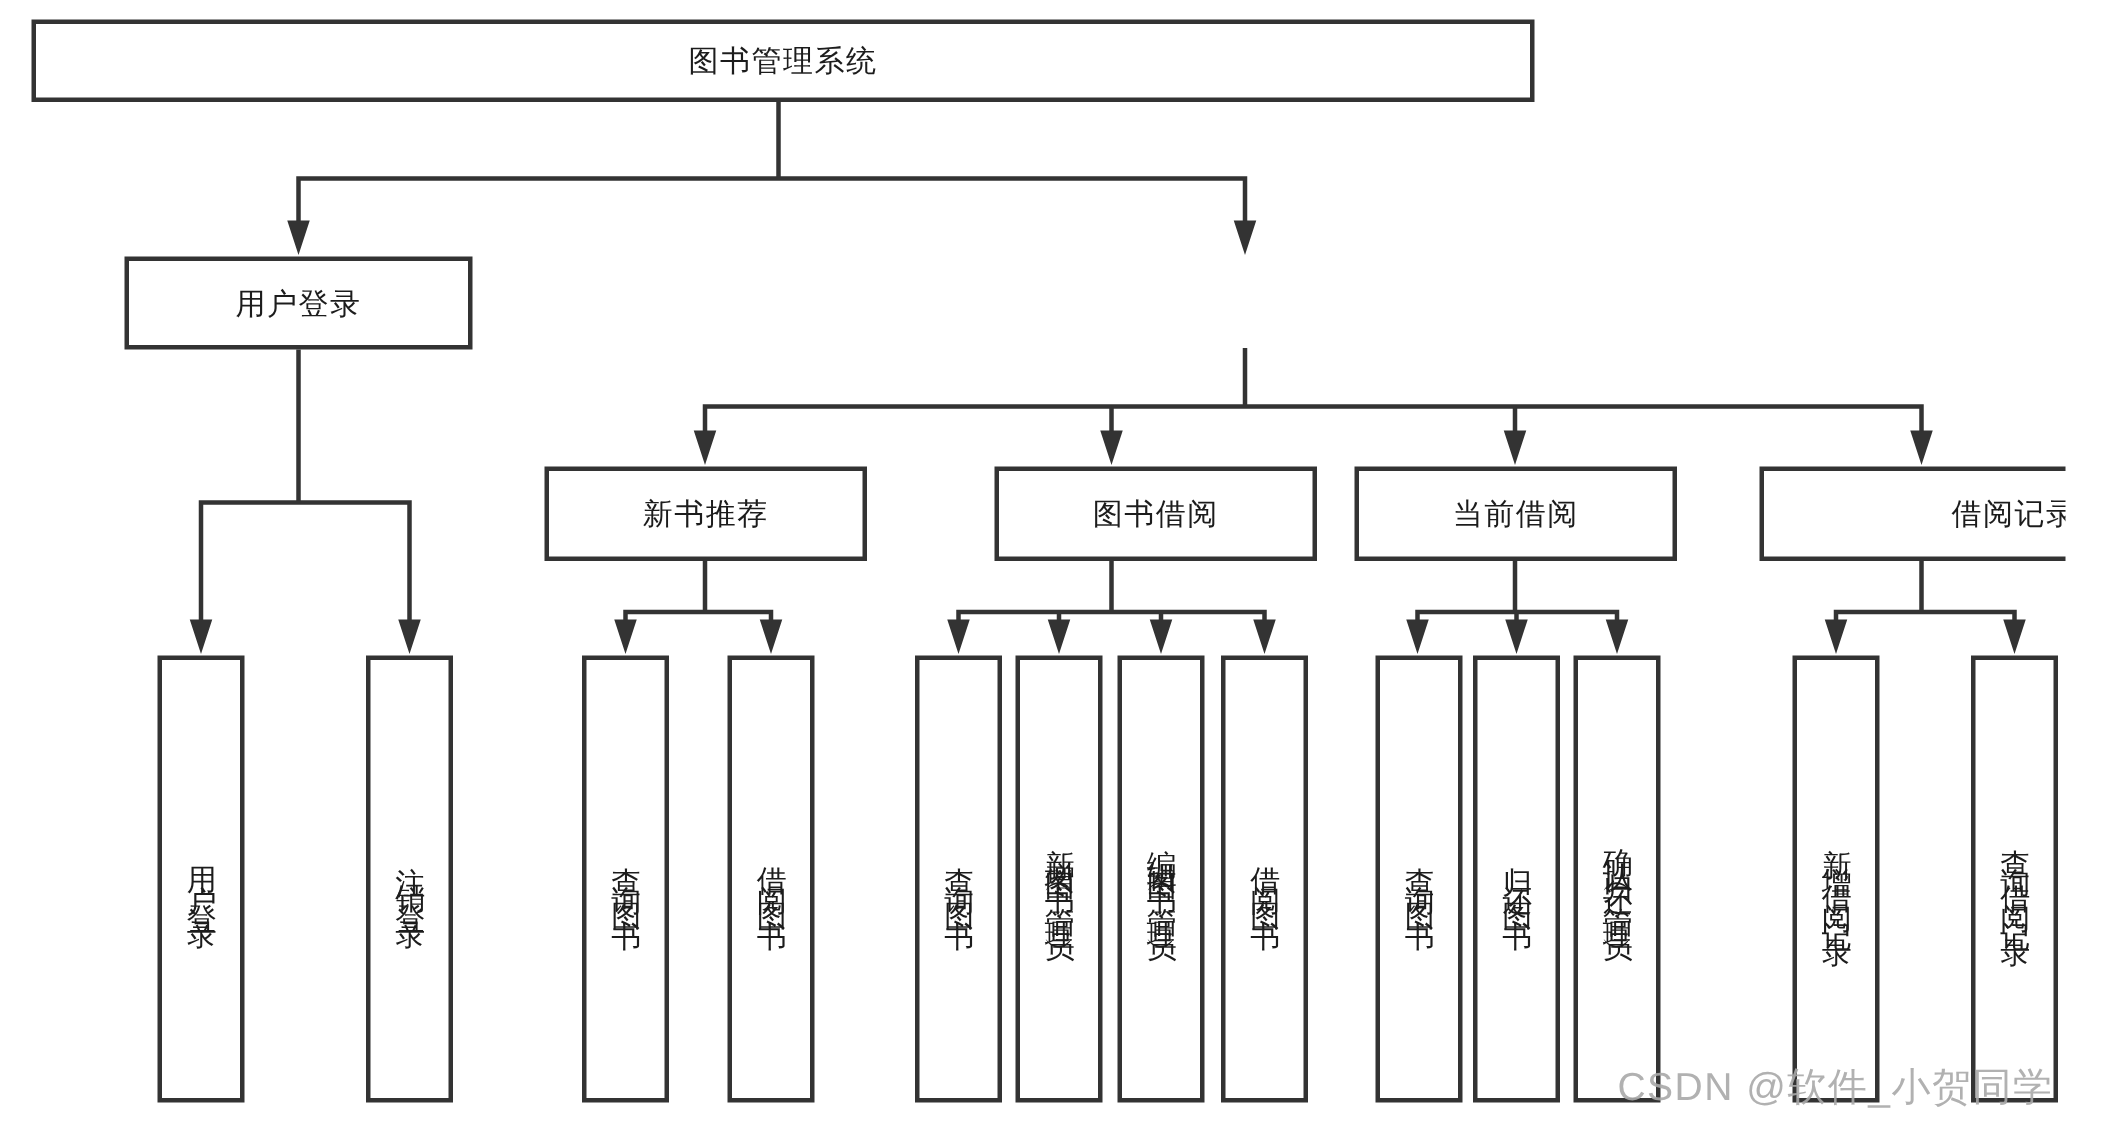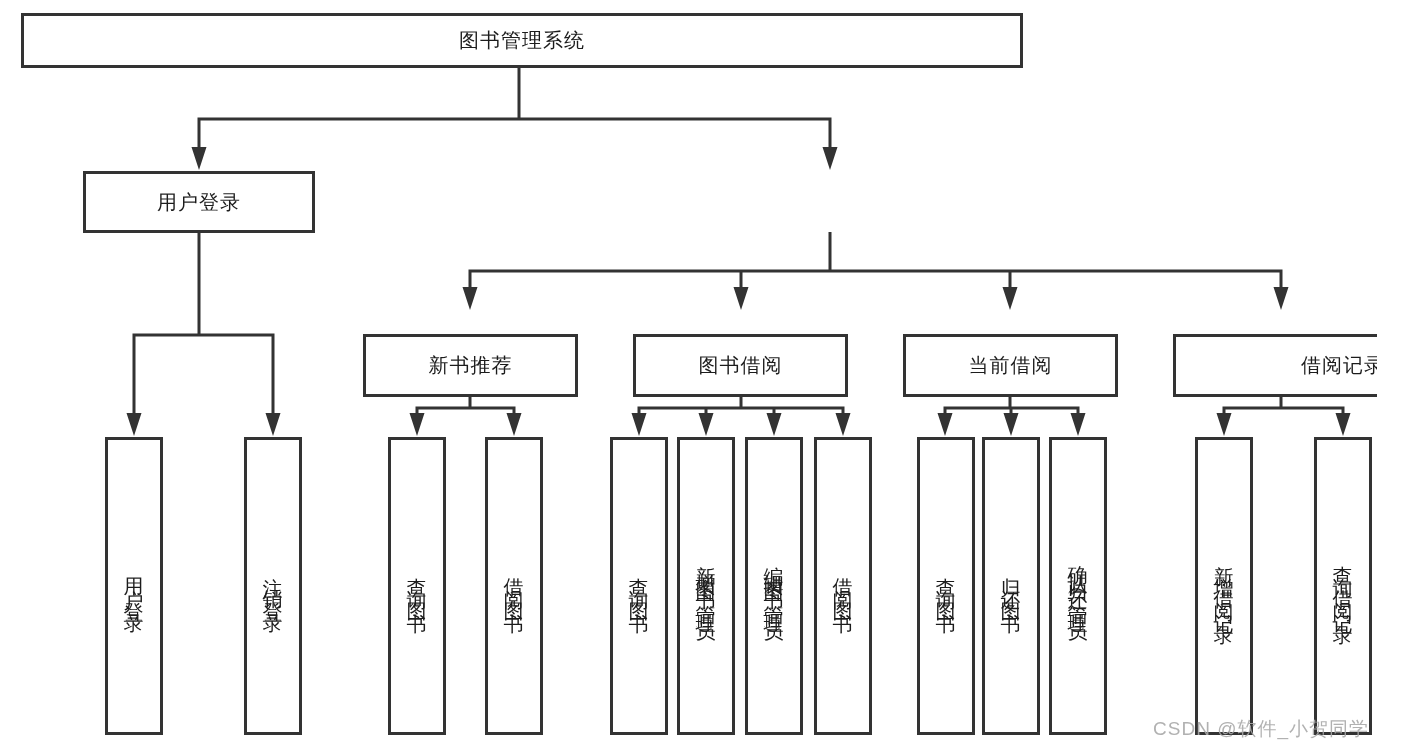--- a/index.html
+++ b/index.html
@@ -34,32 +34,32 @@
     height: 298px;
   }
   .leaf .leaf-label {
     writing-mode: vertical-rl;
     text-orientation: mixed;
     letter-spacing: 12px;
     line-height: 1;
     font-size: 20px;
   }
   .lvl2 { top: 171px; height: 62px; }
-  .lvl3 { top: 311px; height: 63px; width: 215px; margin-top: 23px; }
+  .lvl3 { top: 311px; height: 63px; width: 215px; }
   #connectors {
     position: absolute;
     left: 0; top: 0;
     width: 1405px;
     height: 747px;
   }
   #watermark {
     position: absolute;
     right: 8px;
     bottom: 5px;
-    font-size: 19px;
+    font-size: 26px;
     letter-spacing: 1px;
     color: rgba(168,168,168,0.9);
     z-index: 5;
   }
 </style>
 </head>
 <body>
 
 <div id="canvas">
 
@@ -95,21 +95,21 @@
     <span>图书管理系统</span>
   </div>
 
   <div class="box lvl2" style="left:83px; width:232px;">
     <span>用户登录</span>
   </div>
 
   <div class="box lvl3" style="left:363px;">
     <span>新书推荐</span>
   </div>
-  <div class="box lvl3" style="left:633px;font-family:Liberation Mono, monospace;">
+  <div class="box lvl3" style="left:663px;font-family:Liberation Mono, monospace;">
     <span>图书借阅</span>
   </div>
   <div class="box lvl3" style="left:903px;font-family:Liberation Serif, serif;">
     <span>当前借阅</span>
   </div>
   <div class="box lvl3" style="left:1173px;justify-content:flex-end;">
     <span>借阅记录</span>
   </div>
 
   <div class="box leaf" style="left:105px;">

